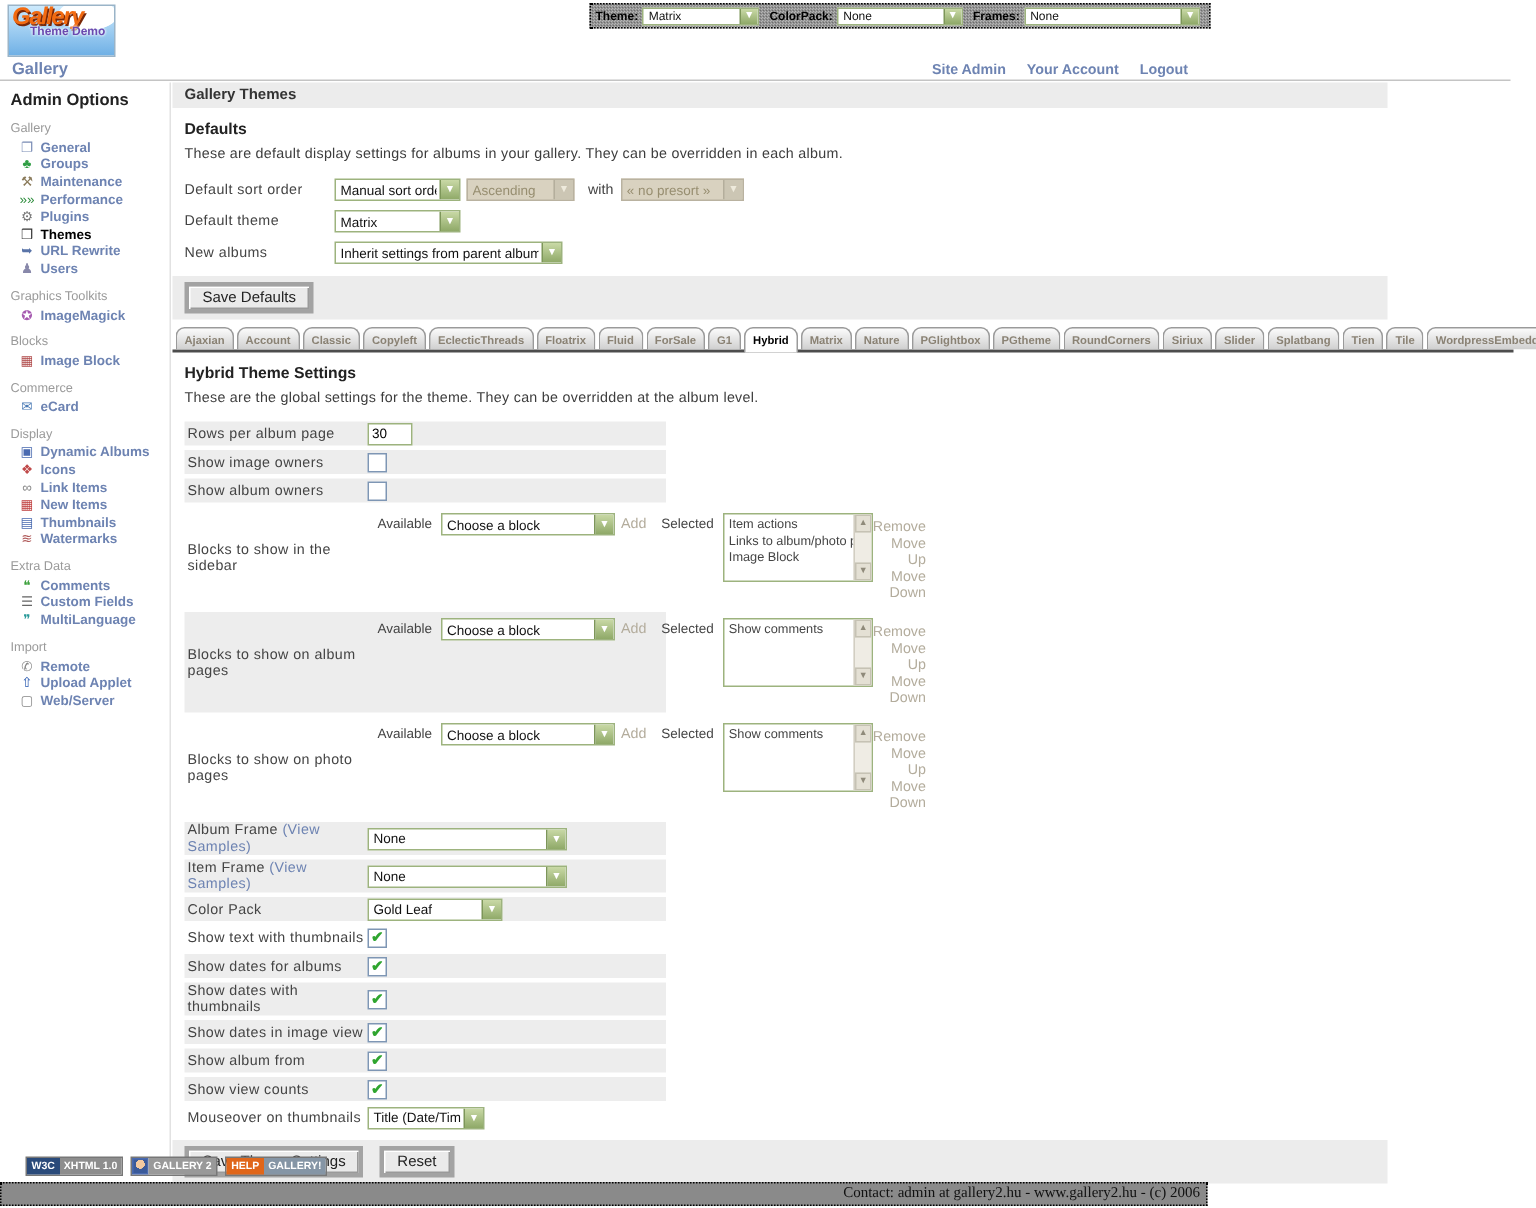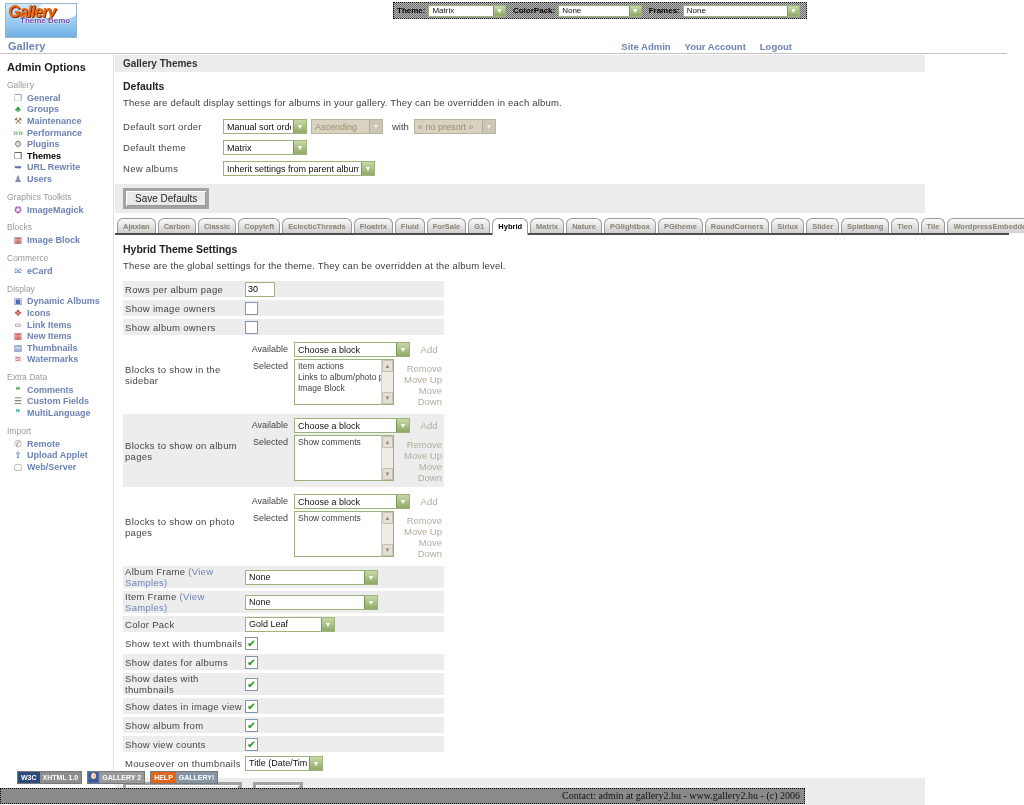--- a/index.html
+++ b/index.html
@@ -82,21 +82,21 @@
          font-size:9.5px;color:#444;}
   .h-row.gray{background:#ededed;}
   .row-label{width:120px;flex:none;padding-left:2px;letter-spacing:.3px;}
   .vs-link{color:#6d83b2;}
   .tin{width:24px;height:13px;border:1px solid #9db37e;font-size:9px;padding:0 2px;
        font-family:"Liberation Sans",sans-serif;}
   .cb{width:11px;height:11px;flex:none;border:1px solid #7e96b4;background:#fff;display:inline-flex;
       align-items:center;justify-content:center;font-size:10px;font-weight:bold;color:#2fa52f;cursor:pointer;}
   .cb.on::after{content:"✔";}
 
-  .blk{flex:1;display:flex;flex-direction:column;gap:2px;padding:4px 0;}
+  .blk{flex:1;display:flex;gap:2px;padding:4px 0;}
   .blk-line{display:flex;align-items:flex-start;}
   .blk-sub{width:43px;flex:none;text-align:right;margin-right:6px;padding-top:2px;font-size:9px;}
   .blk-right{flex:1;font-size:9.5px;}
   .blk-right.center{text-align:center;padding-top:2px;}
   .blk-right.right{text-align:right;padding-right:2px;padding-top:4px;}
   .lnk-dis{color:#b3ac9c;line-height:11px;cursor:pointer;}
 
   .listbox{display:inline-flex;width:100px;height:46px;box-sizing:border-box;background:#fff;
            border:1px solid #9db37e;overflow:hidden;}
   .lb-items{flex:1;padding:1px 0 0 3px;font-size:8.5px;line-height:11px;overflow:hidden;white-space:nowrap;}
@@ -303,21 +303,21 @@
         </span>
     </div>
   </div>
 
   <div class="savebar">
     <span class="btn">Save Defaults</span>
   </div>
 
   <div class="tabstrip">
       <span class="tab">Ajaxian</span>
-      <span class="tab">Carbon</span>
+      <span class="tab">Account</span>
       <span class="tab">Classic</span>
       <span class="tab">Copyleft</span>
       <span class="tab">EclecticThreads</span>
       <span class="tab">Floatrix</span>
       <span class="tab">Fluid</span>
       <span class="tab">ForSale</span>
       <span class="tab">G1</span>
       <span class="tab active">Hybrid</span>
       <span class="tab">Matrix</span>
       <span class="tab">Nature</span>

